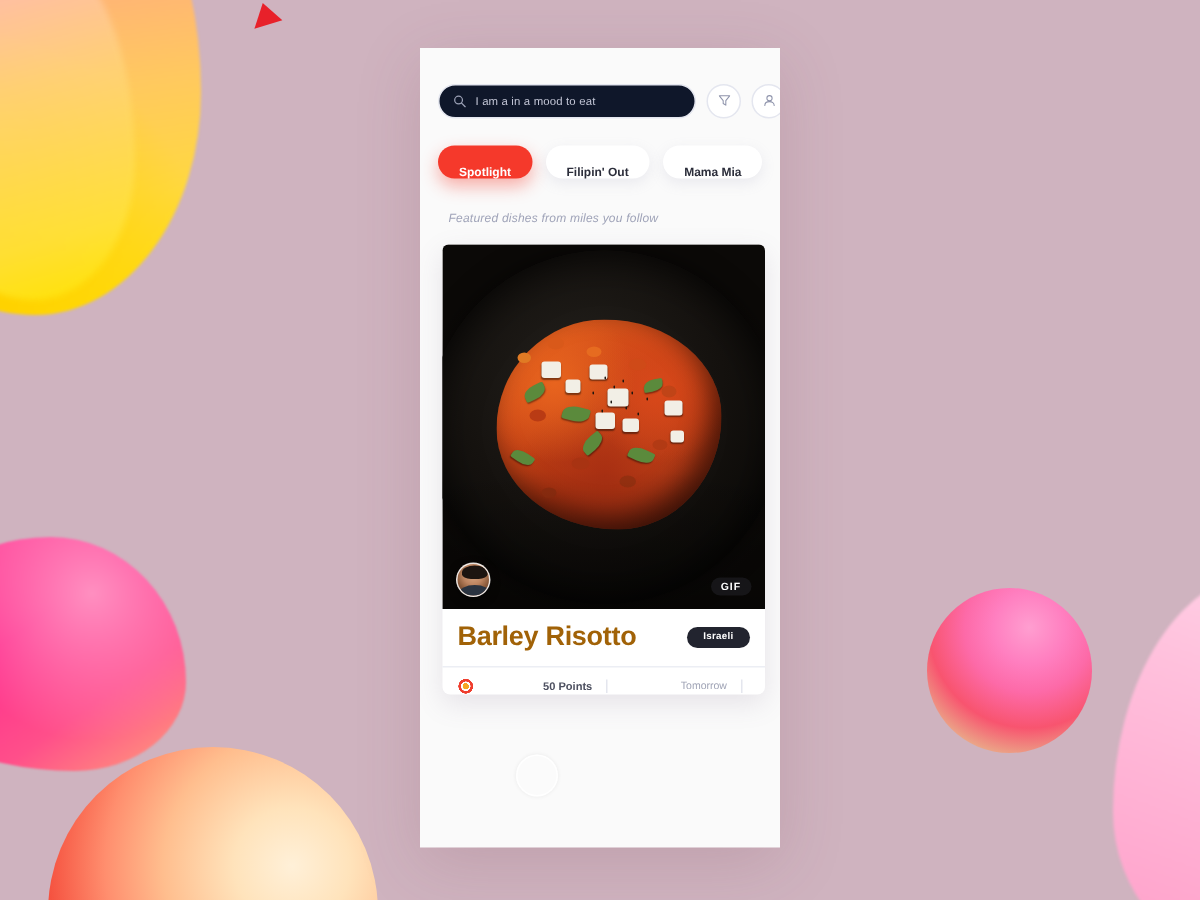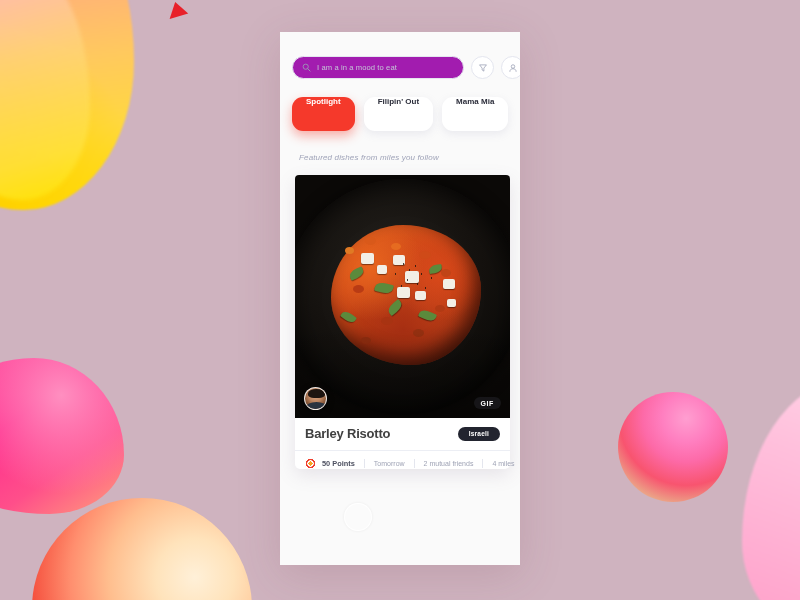--- a/index.html
+++ b/index.html
@@ -83,37 +83,37 @@
   }
 
   
   .search-row{
     display:flex; align-items:center; gap:7px;
     padding:24px 0 0 12px;
   }
   .search-box{
     flex:0 0 auto; width:172px; height:23px;
     border:1px solid #e4e6ef; border-radius:12px;
-    background:#a21caf; display:flex; align-items:center; gap:6px;
+    background:#0f172a; display:flex; align-items:center; gap:6px;
     padding:0 9px;
   }
   .search-icon svg{ display:block; }
   .search-ph{
     font-size:7.6px; color:#c3c6d6; letter-spacing:.1px; white-space:nowrap;
   }
   .round-btn{
     width:23px; height:23px; flex:0 0 auto;
     border:1px solid #e4e6ef; border-radius:50%;
     background:#fff; display:flex; align-items:center; justify-content:center;
   }
 
   
   .pills{ display:flex; gap:9px; padding:18px 0 0 12px; }
   .pill{
-    height:34px; border-radius:11px; display:flex; align-items:flex-start;
+    height:22px; border-radius:11px; display:flex; align-items:flex-end;
     justify-content:center; padding:0 14px;
     font-size:8px; font-weight:bold; white-space:nowrap;
   }
   .pill.active{
     background:#f5392b; color:#fff;
     box-shadow:0 5px 11px rgba(245,57,43,.40);
   }
   .pill.idle{
     background:#fff; color:#2b2d3a;
     box-shadow:0 3px 9px rgba(150,150,180,.16);
@@ -198,21 +198,21 @@
   .gif-badge{
     position:absolute; right:9px; bottom:9px;
     background:rgba(30,30,34,.68); color:#fff;
     font-size:7px; font-weight:bold; letter-spacing:.6px;
     padding:2.5px 7px; border-radius:8px;
   }
 
   
   .card-body{ position:relative; padding:8px 10px 0 10px; }
   .title-row{ display:flex; align-items:center; justify-content:space-between; }
-  .dish-title{ font-size:13px; font-weight:bold; color:#404040; letter-spacing:-.2px; }
+  .dish-title{ font-size:18px; font-weight:bold; color:#a16207; letter-spacing:-.2px; }
   .origin-badge{
     background:#22242f; color:#fff; font-size:6.5px; font-weight:bold;
     padding:3.5px 11px; border-radius:9px; letter-spacing:.2px;
   }
   .desc-row{
     display:flex; align-items:center; justify-content:space-between;
     margin-top:3px; position:relative; min-height:13px;
   }
   .dish-desc{ font-size:8px; font-style:italic; color:#9da1b5; }
   .seats{ font-size:7px; font-weight:bold; color:#f0322b; letter-spacing:.25px; }
@@ -235,21 +235,21 @@
   .meta-row{
     display:flex; align-items:center; padding:7px 0 0 0; gap:0;
     font-size:7px; color:#9fa3b5;
   }
   .points-icon{
     width:11px; height:11px; border-radius:50%; flex:0 0 auto;
     background:
       radial-gradient(circle, #f5a623 0%, #f5a623 26%, #fff 28%, #fff 40%, #ef3e2e 42%, #ef3e2e 62%, #fff 64%, #fff 74%, #f5a623 76%, #f5a623 100%);
     margin-right:6px;
   }
-  .meta-item{ white-space:nowrap; }
+  .meta-item{ white-space:nowrap;margin-left:40px; }
   .meta-strong{ color:#4d5060; font-weight:bold; font-size:7.4px; }
   .meta-sep{ width:1px; height:9px; background:#e4e6ee; margin:0 9px; flex:0 0 auto; }
 
   .cursor-ring{
     position:absolute; left:344px; top:503px;
     width:28px; height:28px; border-radius:50%;
     border:1px solid rgba(255,255,255,.9);
     background:rgba(255,255,255,.22);
     box-shadow:0 0 3px rgba(0,0,0,.07);
   }

